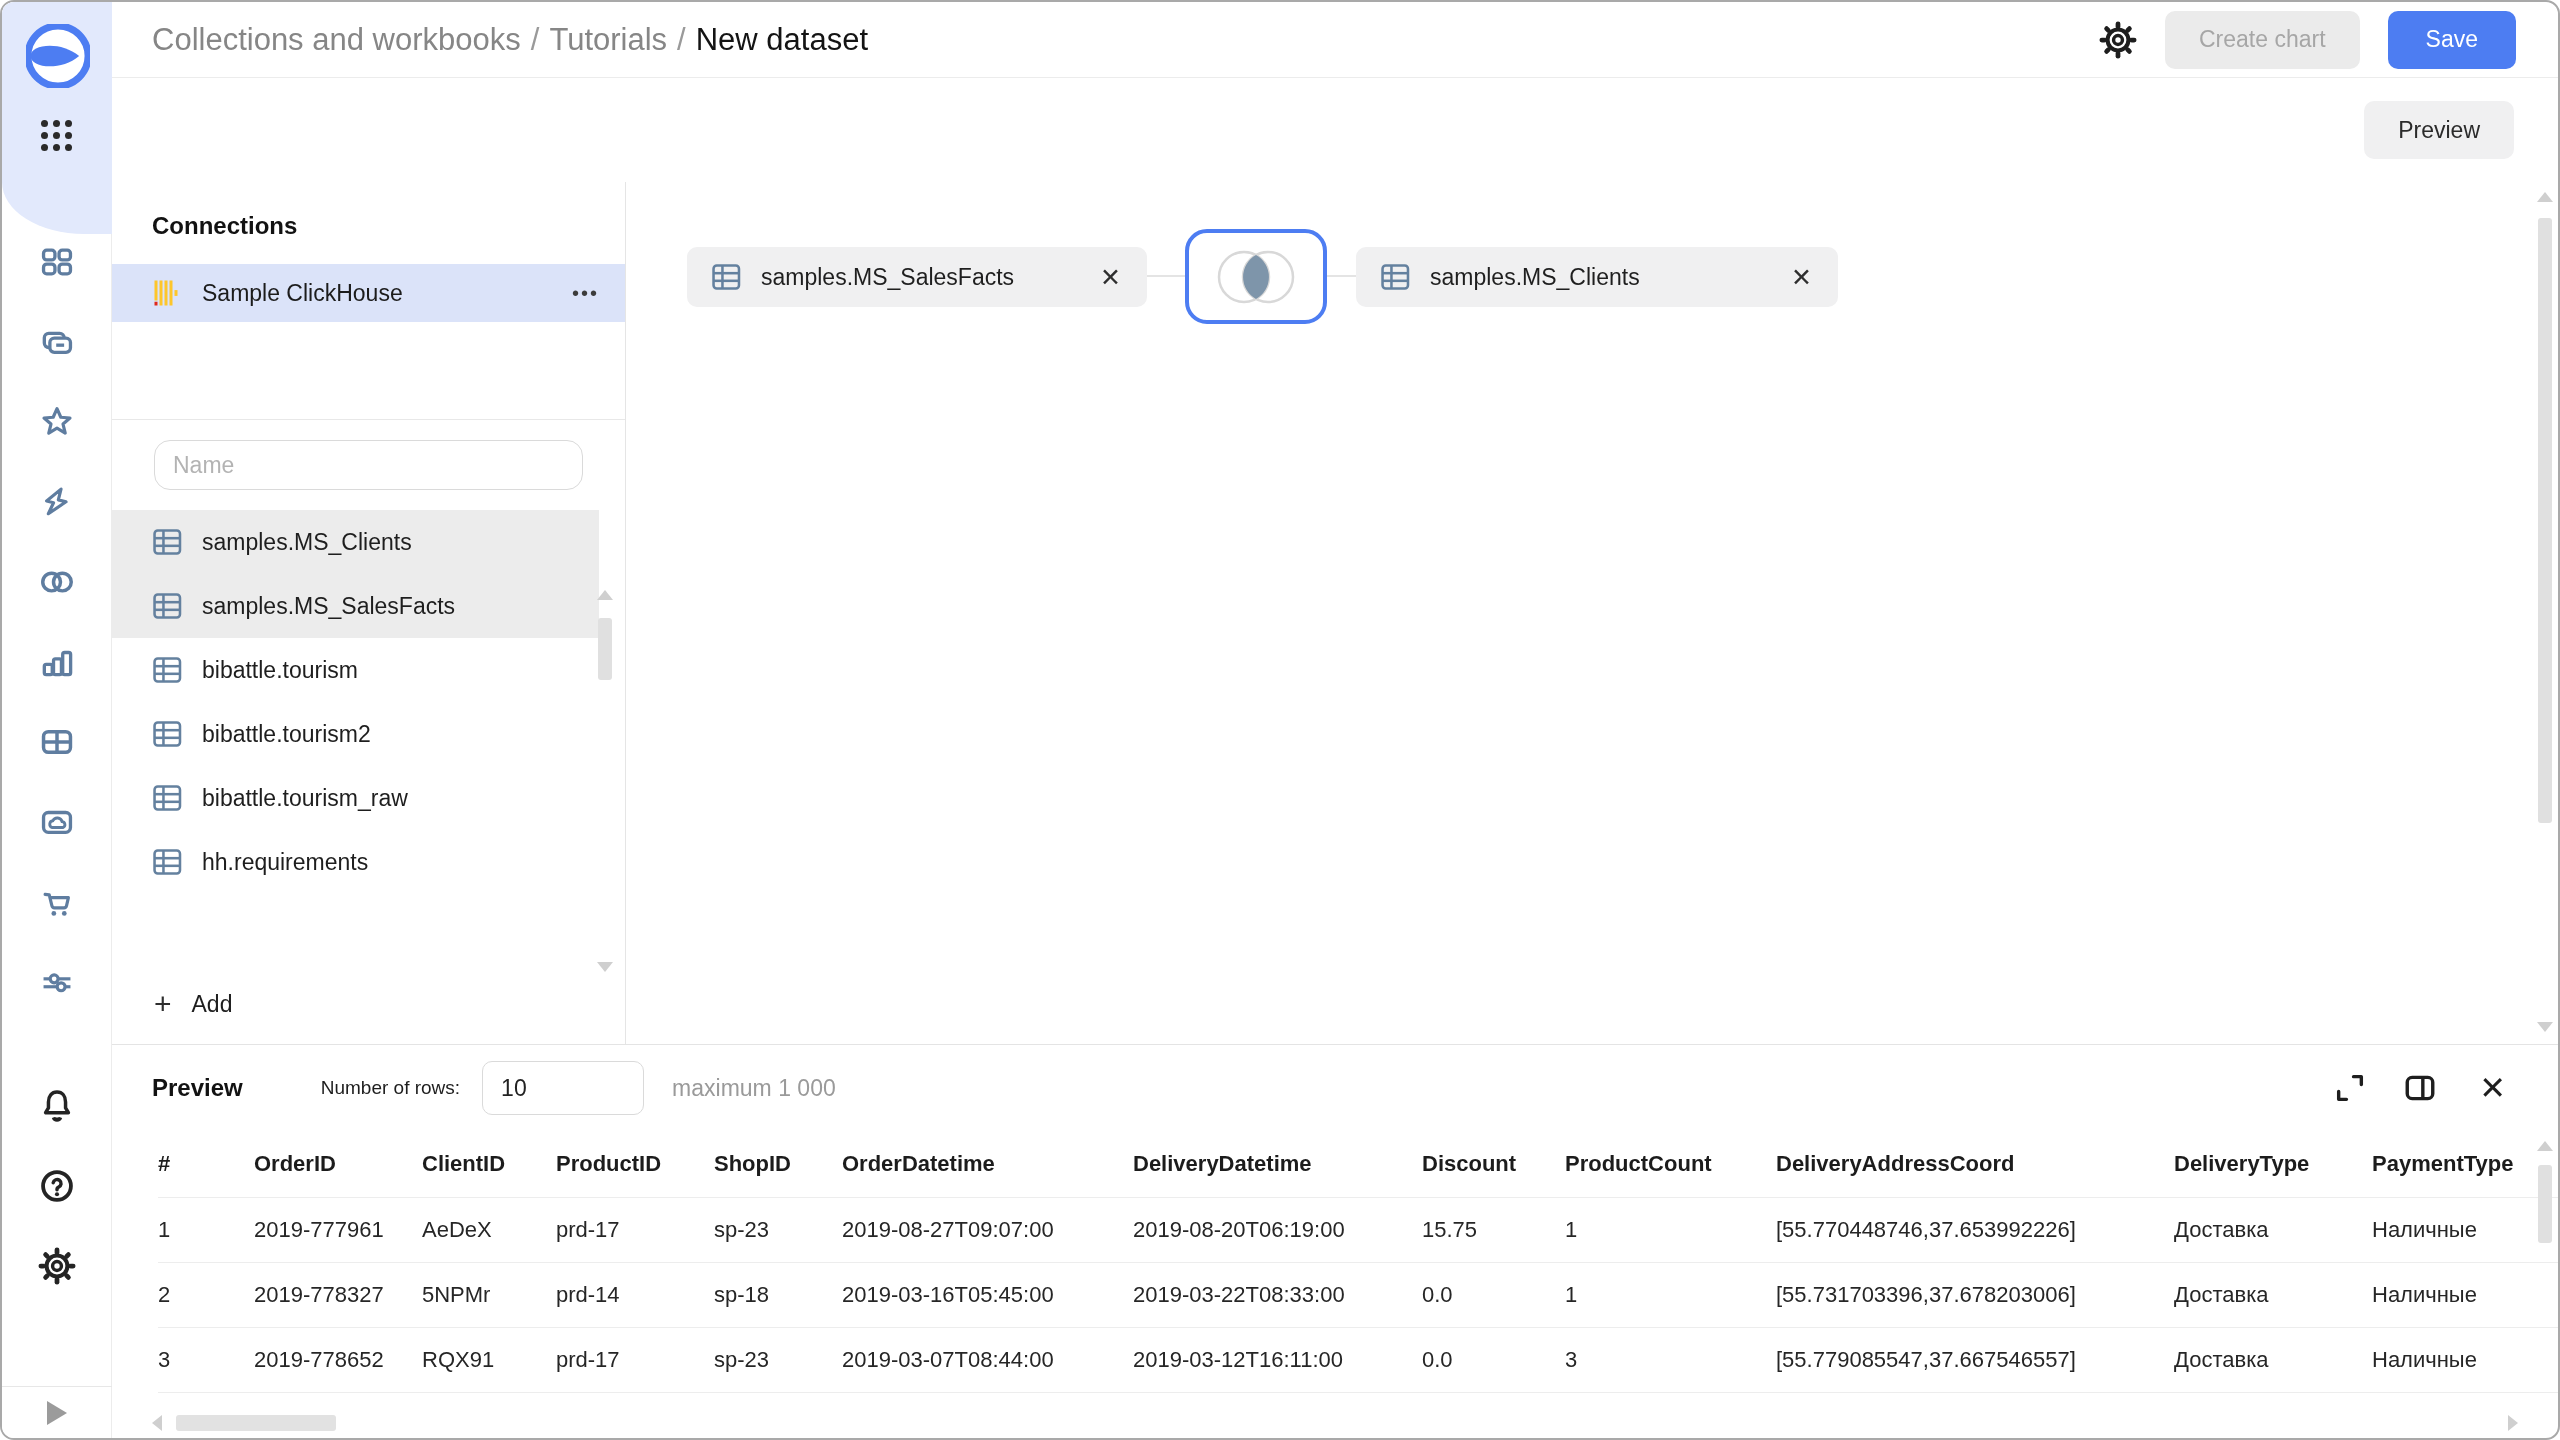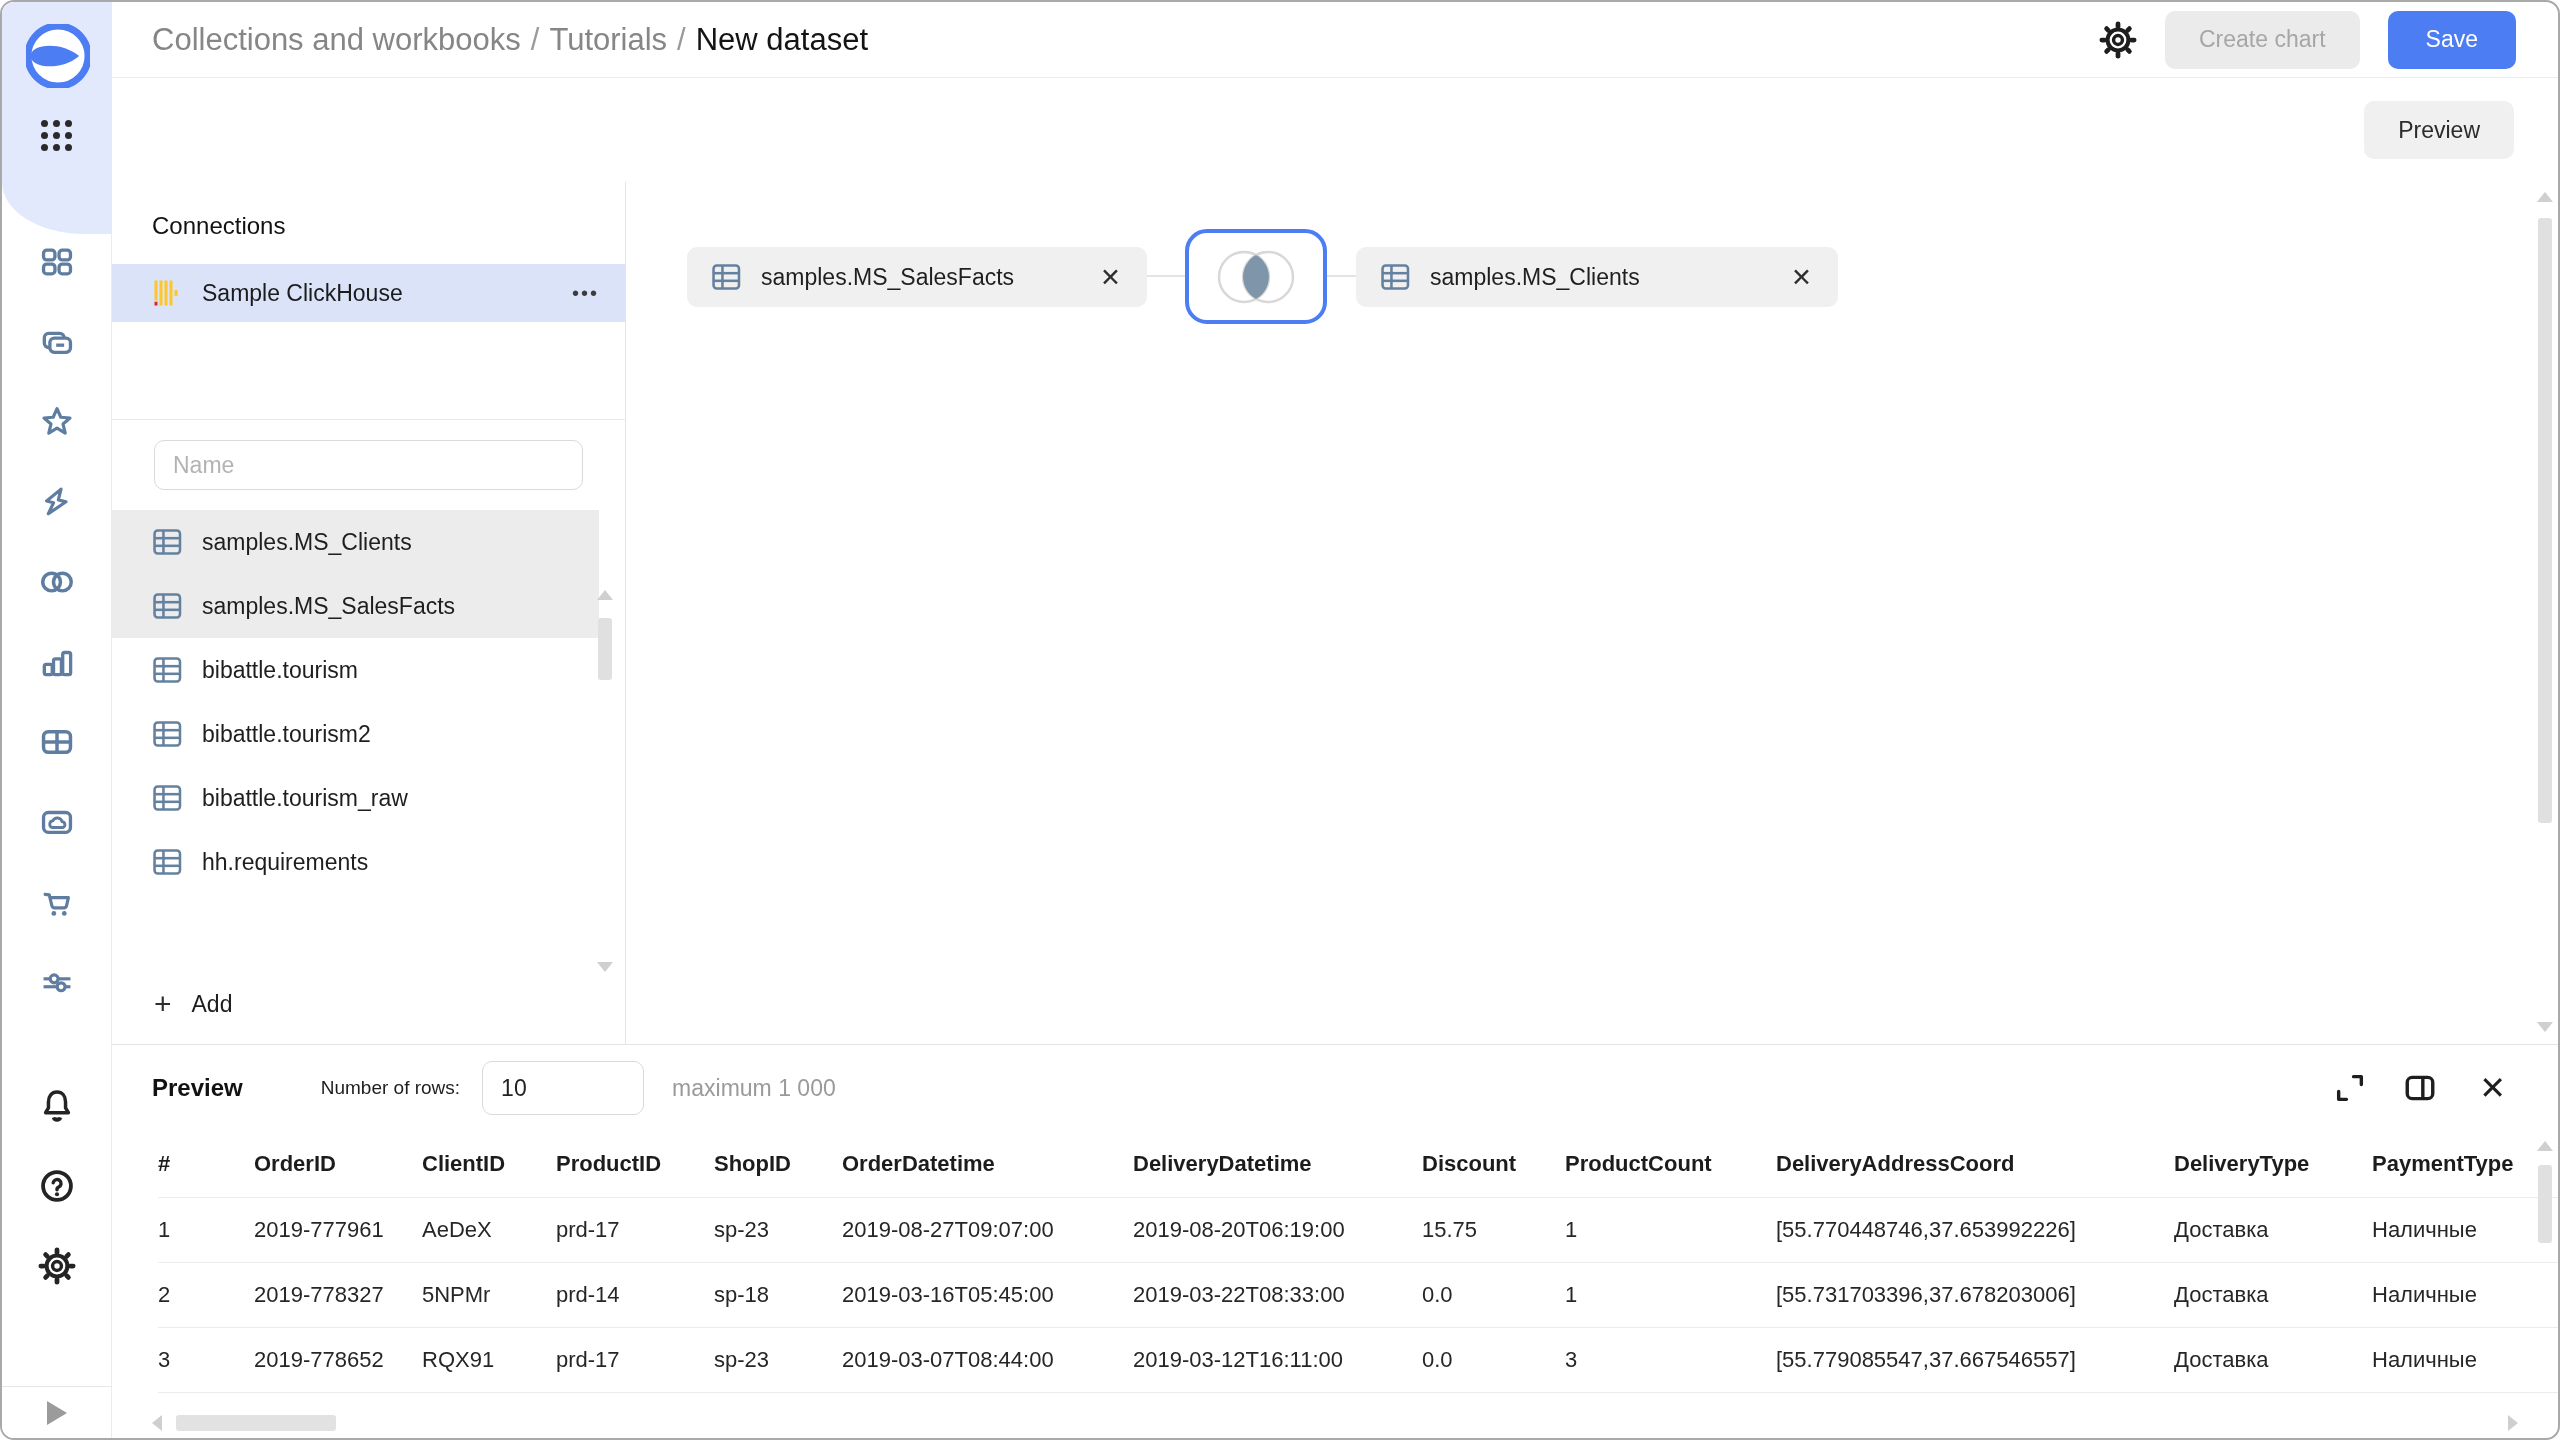--- a/index.html
+++ b/index.html
@@ -39,27 +39,27 @@
   .tabbar{height:104px;flex:none;display:flex;align-items:center;padding:0 44px 0 40px;}
   .segmented{display:flex;background:#f0f0f1;border-radius:10px;padding:5px;}
   .tab{height:52px;display:flex;align-items:center;padding:0 30px;font-size:23px;color:#2b2b2b;border-radius:8px;cursor:pointer;}
   .tab.active{background:#fff;box-shadow:0 2px 5px rgba(0,0,0,.10);color:#000;}
   .tab.disabled{color:#bcbcbc;}
   .tab-spacer{flex:1;}
   .btn.neutral{background:#f0f0f1;color:#2b2b2b;}
   
   .content{flex:1;display:flex;min-height:0;}
   .left-panel{width:514px;flex:none;border-right:1px solid #e5e5e5;position:relative;overflow:hidden;}
-  .section-title{font-size:24px;font-weight:normal;color:#121212;padding:30px 0 0 40px;}
+  .section-title{font-size:24px;font-weight:bold;color:#121212;padding:30px 0 0 40px;}
   .conn-row{margin-top:24px;height:58px;background:#dbe3f9;display:flex;align-items:center;padding:0 26px 0 40px;gap:20px;font-size:23px;cursor:pointer;}
   .ch-icon{width:30px;height:30px;flex:none;}
   .conn-name{flex:1;color:#1c1c1c;}
   .more-dots{color:#3c3c3c;font-size:20px;letter-spacing:2px;line-height:1;}
   .panel-divider{height:1px;background:#e8e8e8;margin-top:97px;}
-  .search{margin:20px 42px 0 42px;height:50px;border:1px solid #dadada;border-radius:10px;display:flex;align-items:center;}
+  .search{margin:20px 42px 0 42px;height:50px;border:1px solid #dadada;border-radius:16px;display:flex;align-items:center;}
   .search input{border:none;outline:none;background:transparent;width:100%;font-size:23px;color:#333;padding:0 18px;font-family:inherit;}
   .search input::placeholder{color:#b3b3b3;}
   .tables-list{margin-top:20px;}
   .titem{height:64px;display:flex;align-items:center;gap:18px;padding-left:40px;width:calc(100% - 26px);font-size:23px;color:#1e1e1e;cursor:pointer;}
   .titem.selected{background:#ececec;}
   .t-ic{width:32px;height:28px;flex:none;display:flex;color:#64819f;}
   .add-row{position:absolute;bottom:12px;left:0;height:56px;display:flex;align-items:center;gap:20px;padding-left:42px;font-size:23px;color:#1e1e1e;cursor:pointer;}
   .plus{font-size:30px;color:#2e2e2e;line-height:1;}
   .v-scroll{position:absolute;width:16px;}
   .v-scroll .thumb{position:absolute;left:1px;width:14px;background:#e0e0e0;border-radius:3px;}

